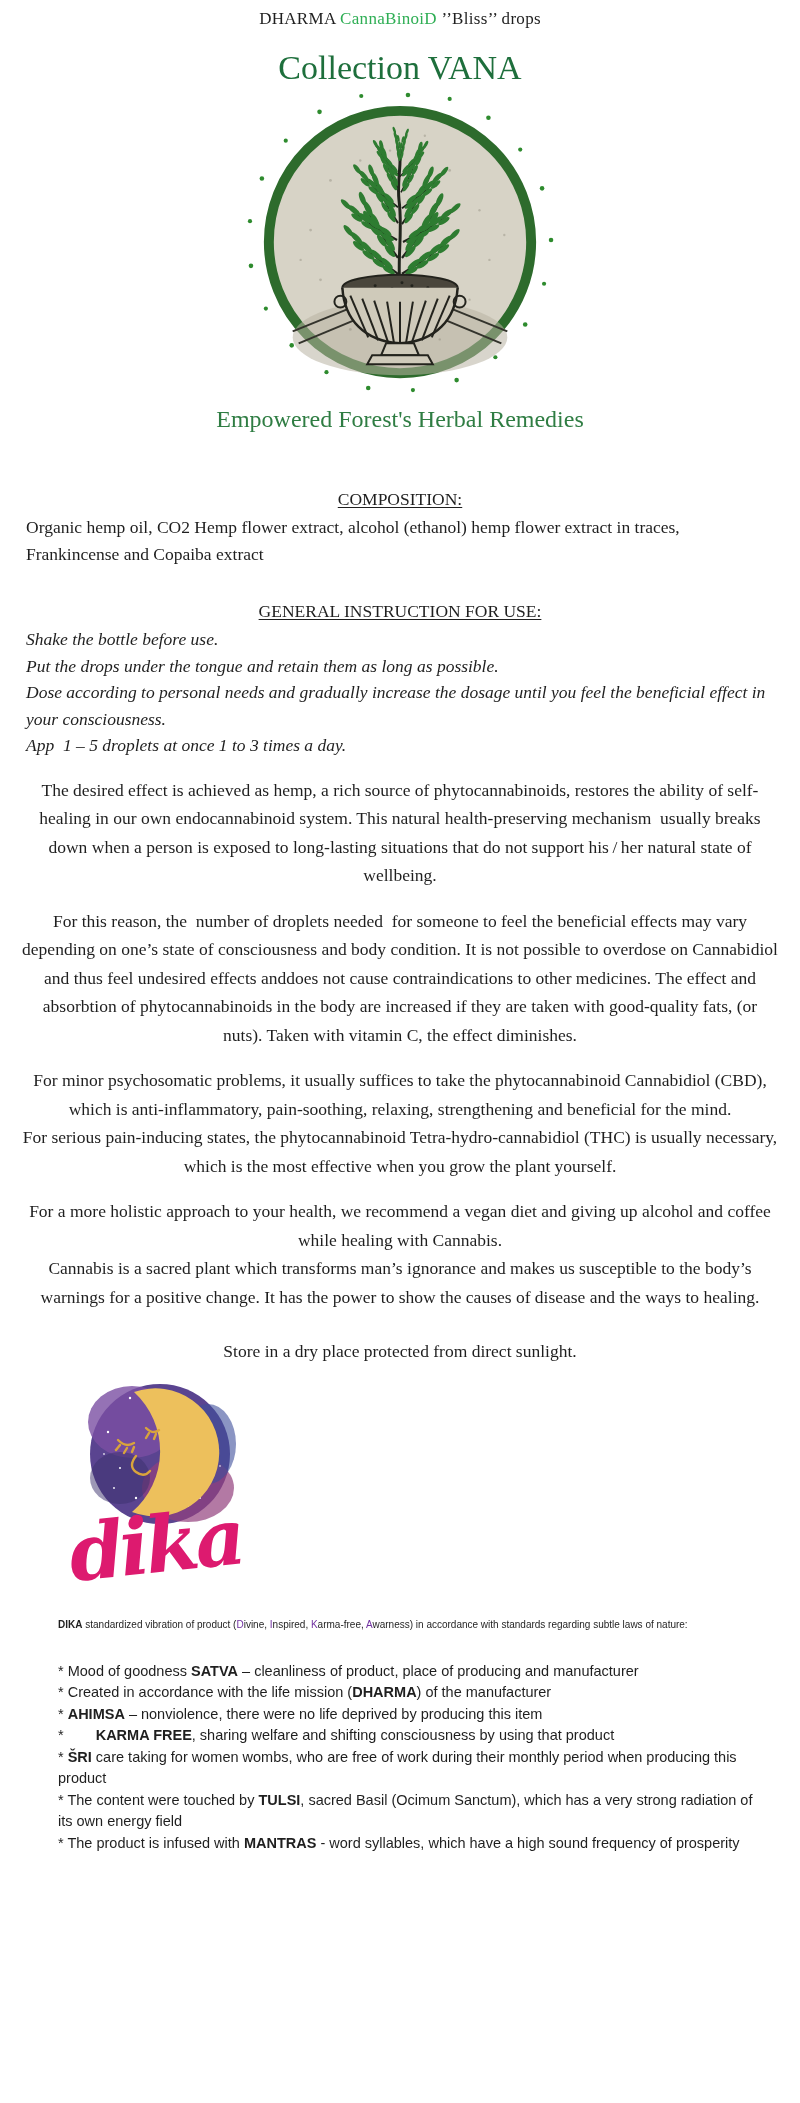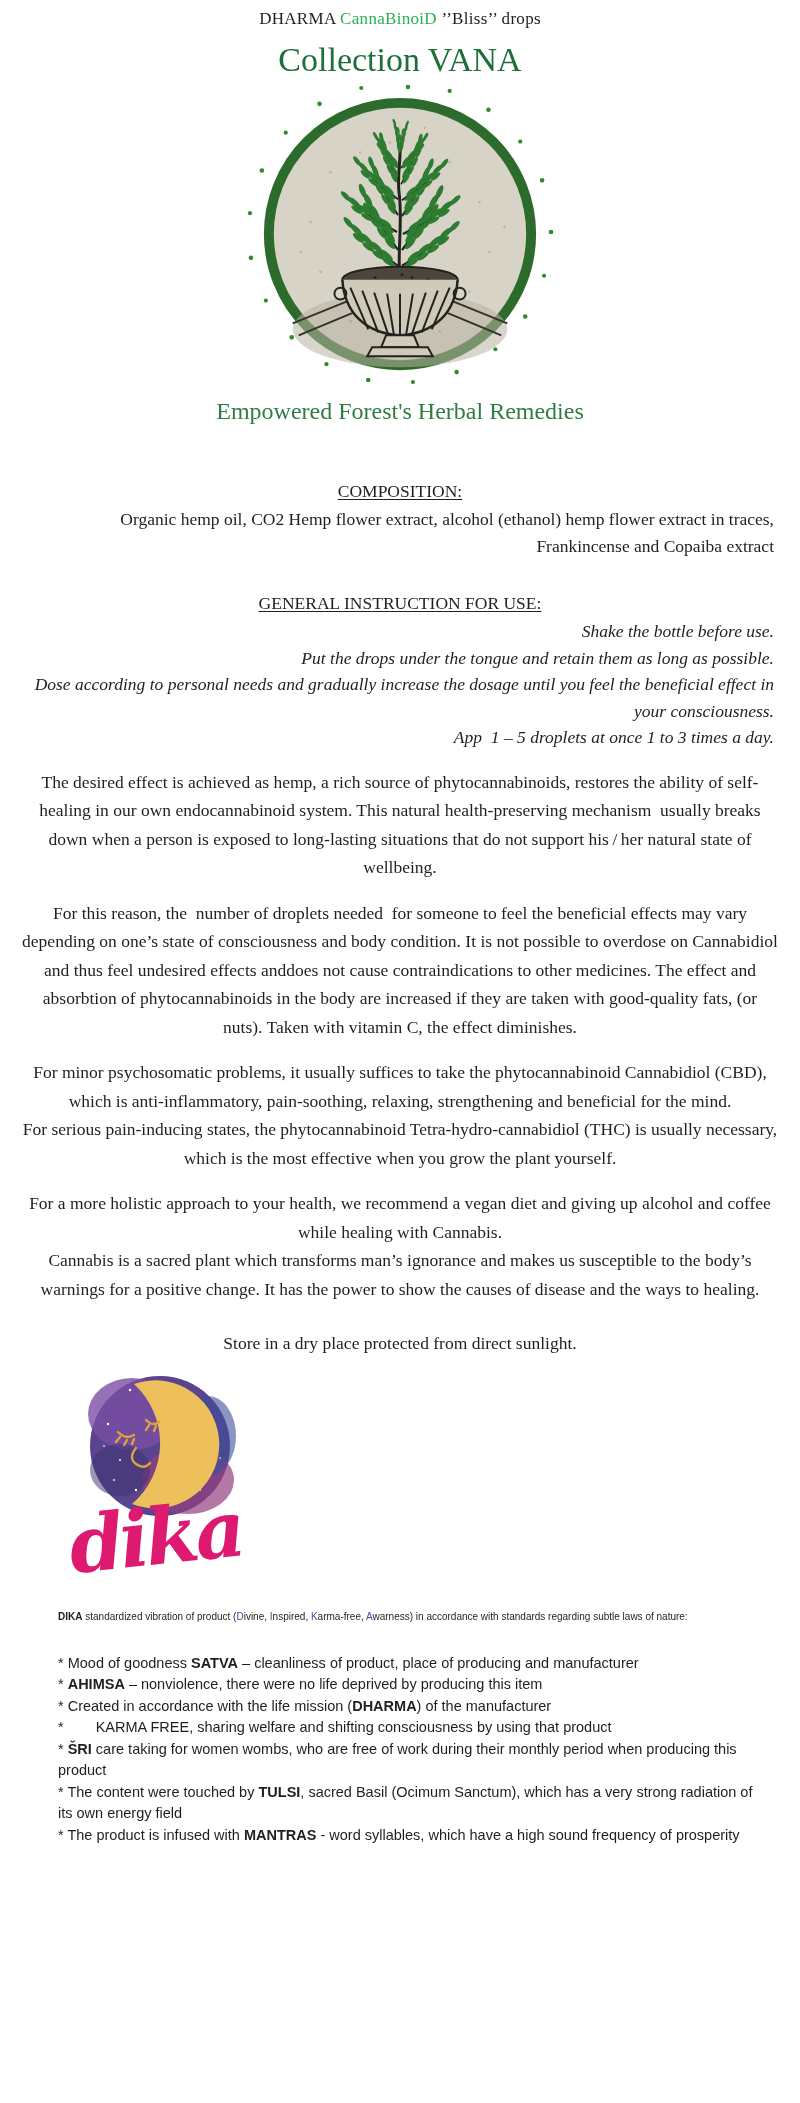--- a/index.html
+++ b/index.html
@@ -1,27 +1,27 @@
 <!DOCTYPE html>
 <html><head>
 <meta charset="utf-8">
 <style>
   html,body{margin:0;padding:0;}
   body{
     width:800px;height:2103px;overflow:hidden;background:#ffffff;
     color:#1f1f1f;font-family:"Liberation Serif","DejaVu Serif",serif;
   }
   .title{text-align:center;padding-top:9px;font-size:17px;letter-spacing:.3px;}
-  .collection{text-align:center;font-size:34px;margin-top:12px;}
+  .collection{text-align:center;font-size:34px;margin-top:20px;}
   .logo-wrap{text-align:center;margin-top:4px;line-height:0;}
   .tagline{text-align:center;font-size:24px;margin-top:2px;line-height:36px;}
   .heading{text-align:center;font-size:17.5px;text-decoration:underline;text-underline-offset:2px;}
   .h-comp{margin-top:52px;}
   .h-instr{margin-top:34px;}
-  .center-block{width:748px;margin:4px auto 0;text-align:right;font-size:17.5px;line-height:26.5px;white-space:pre-wrap;}
+  .center-block{width:748px;margin:4px auto 0;text-align:left;font-size:17.5px;line-height:26.5px;white-space:pre-wrap;}
   .paragraphs{width:756px;margin:12px auto;}
   .paragraph{margin-top:17px;text-align:center;font-size:17.5px;line-height:28.5px;white-space:pre-wrap;}
   .storage{margin-top:26px;}
   .bottom{width:700px;margin-left:58px;font-family:"Liberation Sans","DejaVu Sans",sans-serif;}
   .intro{margin-top:84px;font-size:15px;}
   .dika-logo{margin-top:12px;margin-left:2px;line-height:0;}
   .statement{margin-top:14px;font-size:10px;line-height:21px;width:690px;}
   .bullets{margin-top:26px;font-size:14.5px;line-height:21.5px;}
   .t-line{white-space:pre-wrap;font-style:italic;}
 </style>
@@ -218,20 +218,20 @@
         </g>
       </g>
       <text x="10" y="198" font-family="DejaVu Serif, Liberation Serif, serif" font-style="italic" font-weight="bold" font-size="78" letter-spacing="-4" transform="rotate(-6 60 180)" fill="#dd1a6f">dika</text>
     </svg>
   </div>
 
   <div class="statement"><span style="font-weight: 700;">DIKA</span><span> standardized vibration of product (</span><span style="color: rgb(112, 48, 160);">D</span><span>ivine, </span><span style="color: rgb(112, 48, 160);">I</span><span>nspired, </span><span style="color: rgb(112, 48, 160);">K</span><span>arma-free, </span><span style="color: rgb(112, 48, 160);">A</span><span>warness) in accordance with standards regarding subtle laws of nature:</span></div>
 
   <div class="bullets">
       <div class="bullet"><span>* Mood of goodness </span><span style="font-weight: 700;">SATVA</span><span> – cleanliness of product, place of producing and manufacturer</span></div>
+      <div class="bullet"><span>* Created in accordance with the life mission (</span><span style="font-weight: 700;">DHARMA</span><span>) of the manufacturer</span></div>
       <div class="bullet"><span>* </span><span style="font-weight: 700;">AHIMSA</span><span> – nonviolence, there were no life deprived by producing this item</span></div>
-      <div class="bullet"><span>* Created in accordance with the life mission (</span><span style="font-weight: 700;">DHARMA</span><span>) of the manufacturer</span></div>
-      <div class="bullet"><span>* </span><span style="font-weight: 400; padding-left: 28px;">KARMA FREE</span><span>, sharing welfare and shifting consciousness by using that product</span></div>
+      <div class="bullet"><span>* </span><span style="font-weight: 700; padding-left: 28px;">KARMA FREE</span><span>, sharing welfare and shifting consciousness by using that product</span></div>
       <div class="bullet"><span>* </span><span style="font-weight: 700;">ŠRI</span><span> care taking for women wombs, who are free of work during their monthly period when producing this product</span></div>
       <div class="bullet"><span>* The content were touched by </span><span style="font-weight: 700;">TULSI</span><span>, sacred Basil (</span><span style=" margin-top: 15px;">Ocimum Sanctum</span><span>), which has a very strong radiation of its own energy field</span></div>
       <div class="bullet"><span>* The product is infused with </span><span style="font-weight: 700;">MANTRAS</span><span> - word syllables, which have a high sound frequency of prosperity</span></div>
     </div>
 </div>
 
 </body></html>

